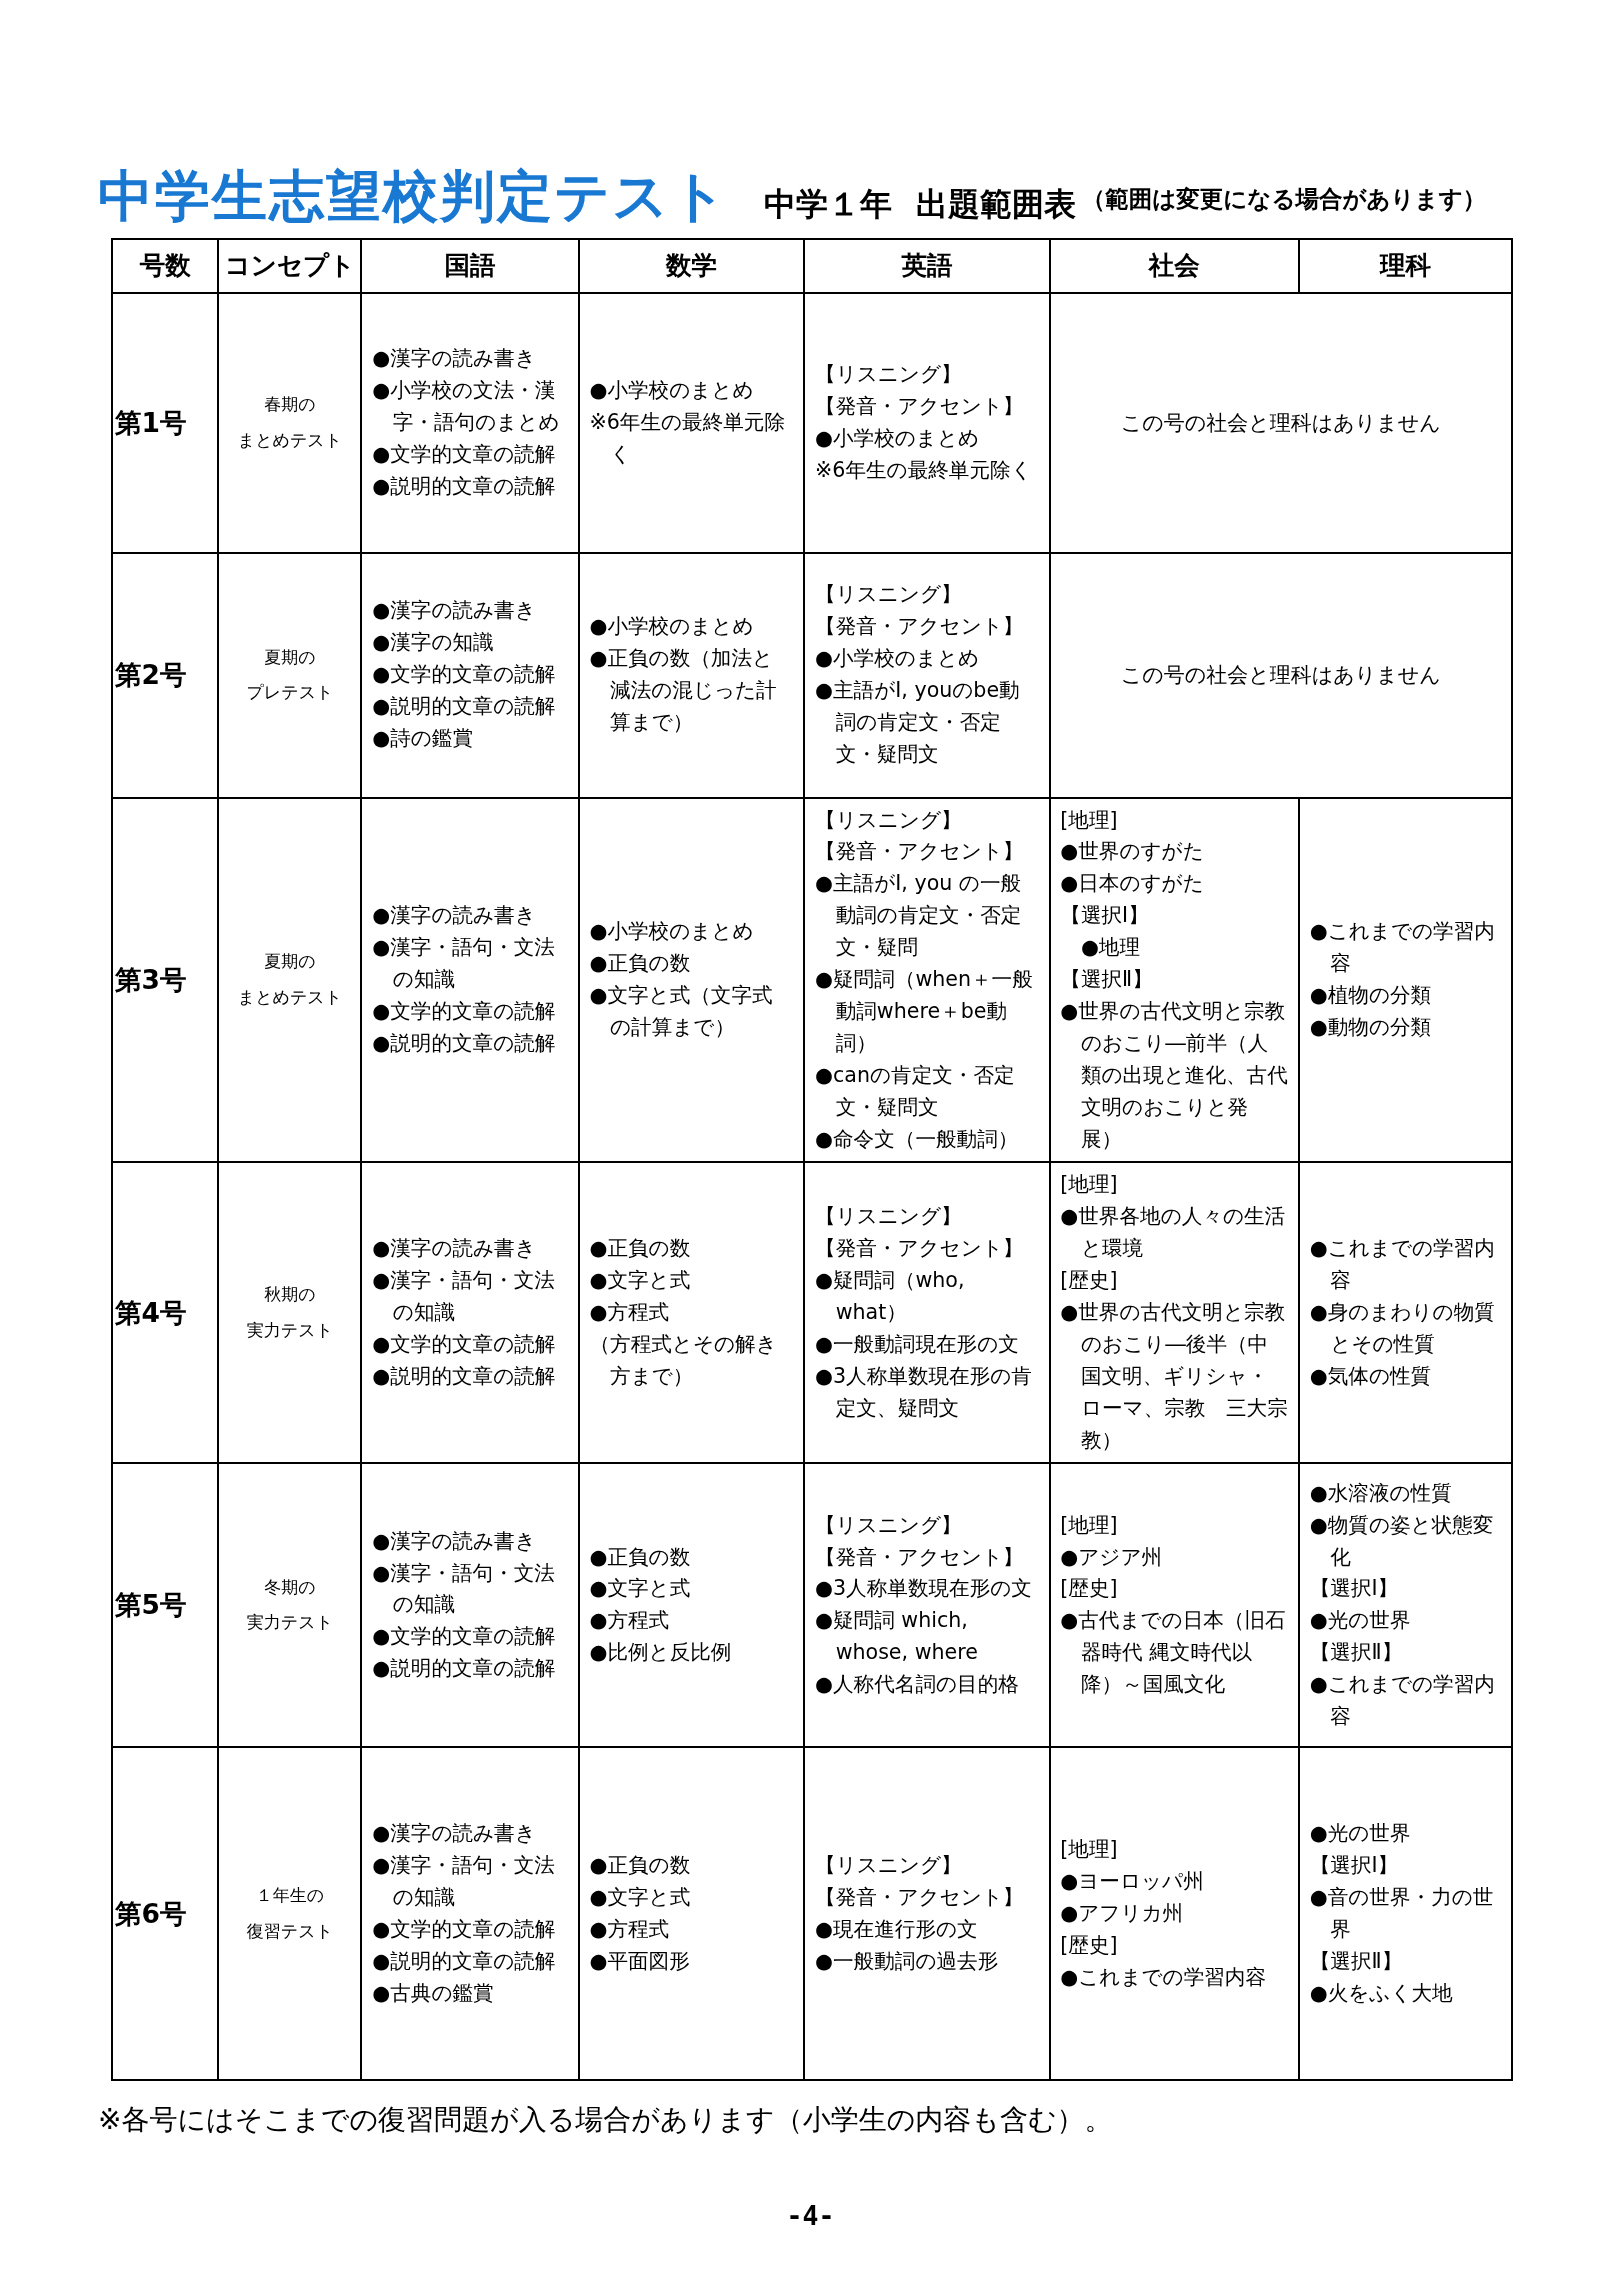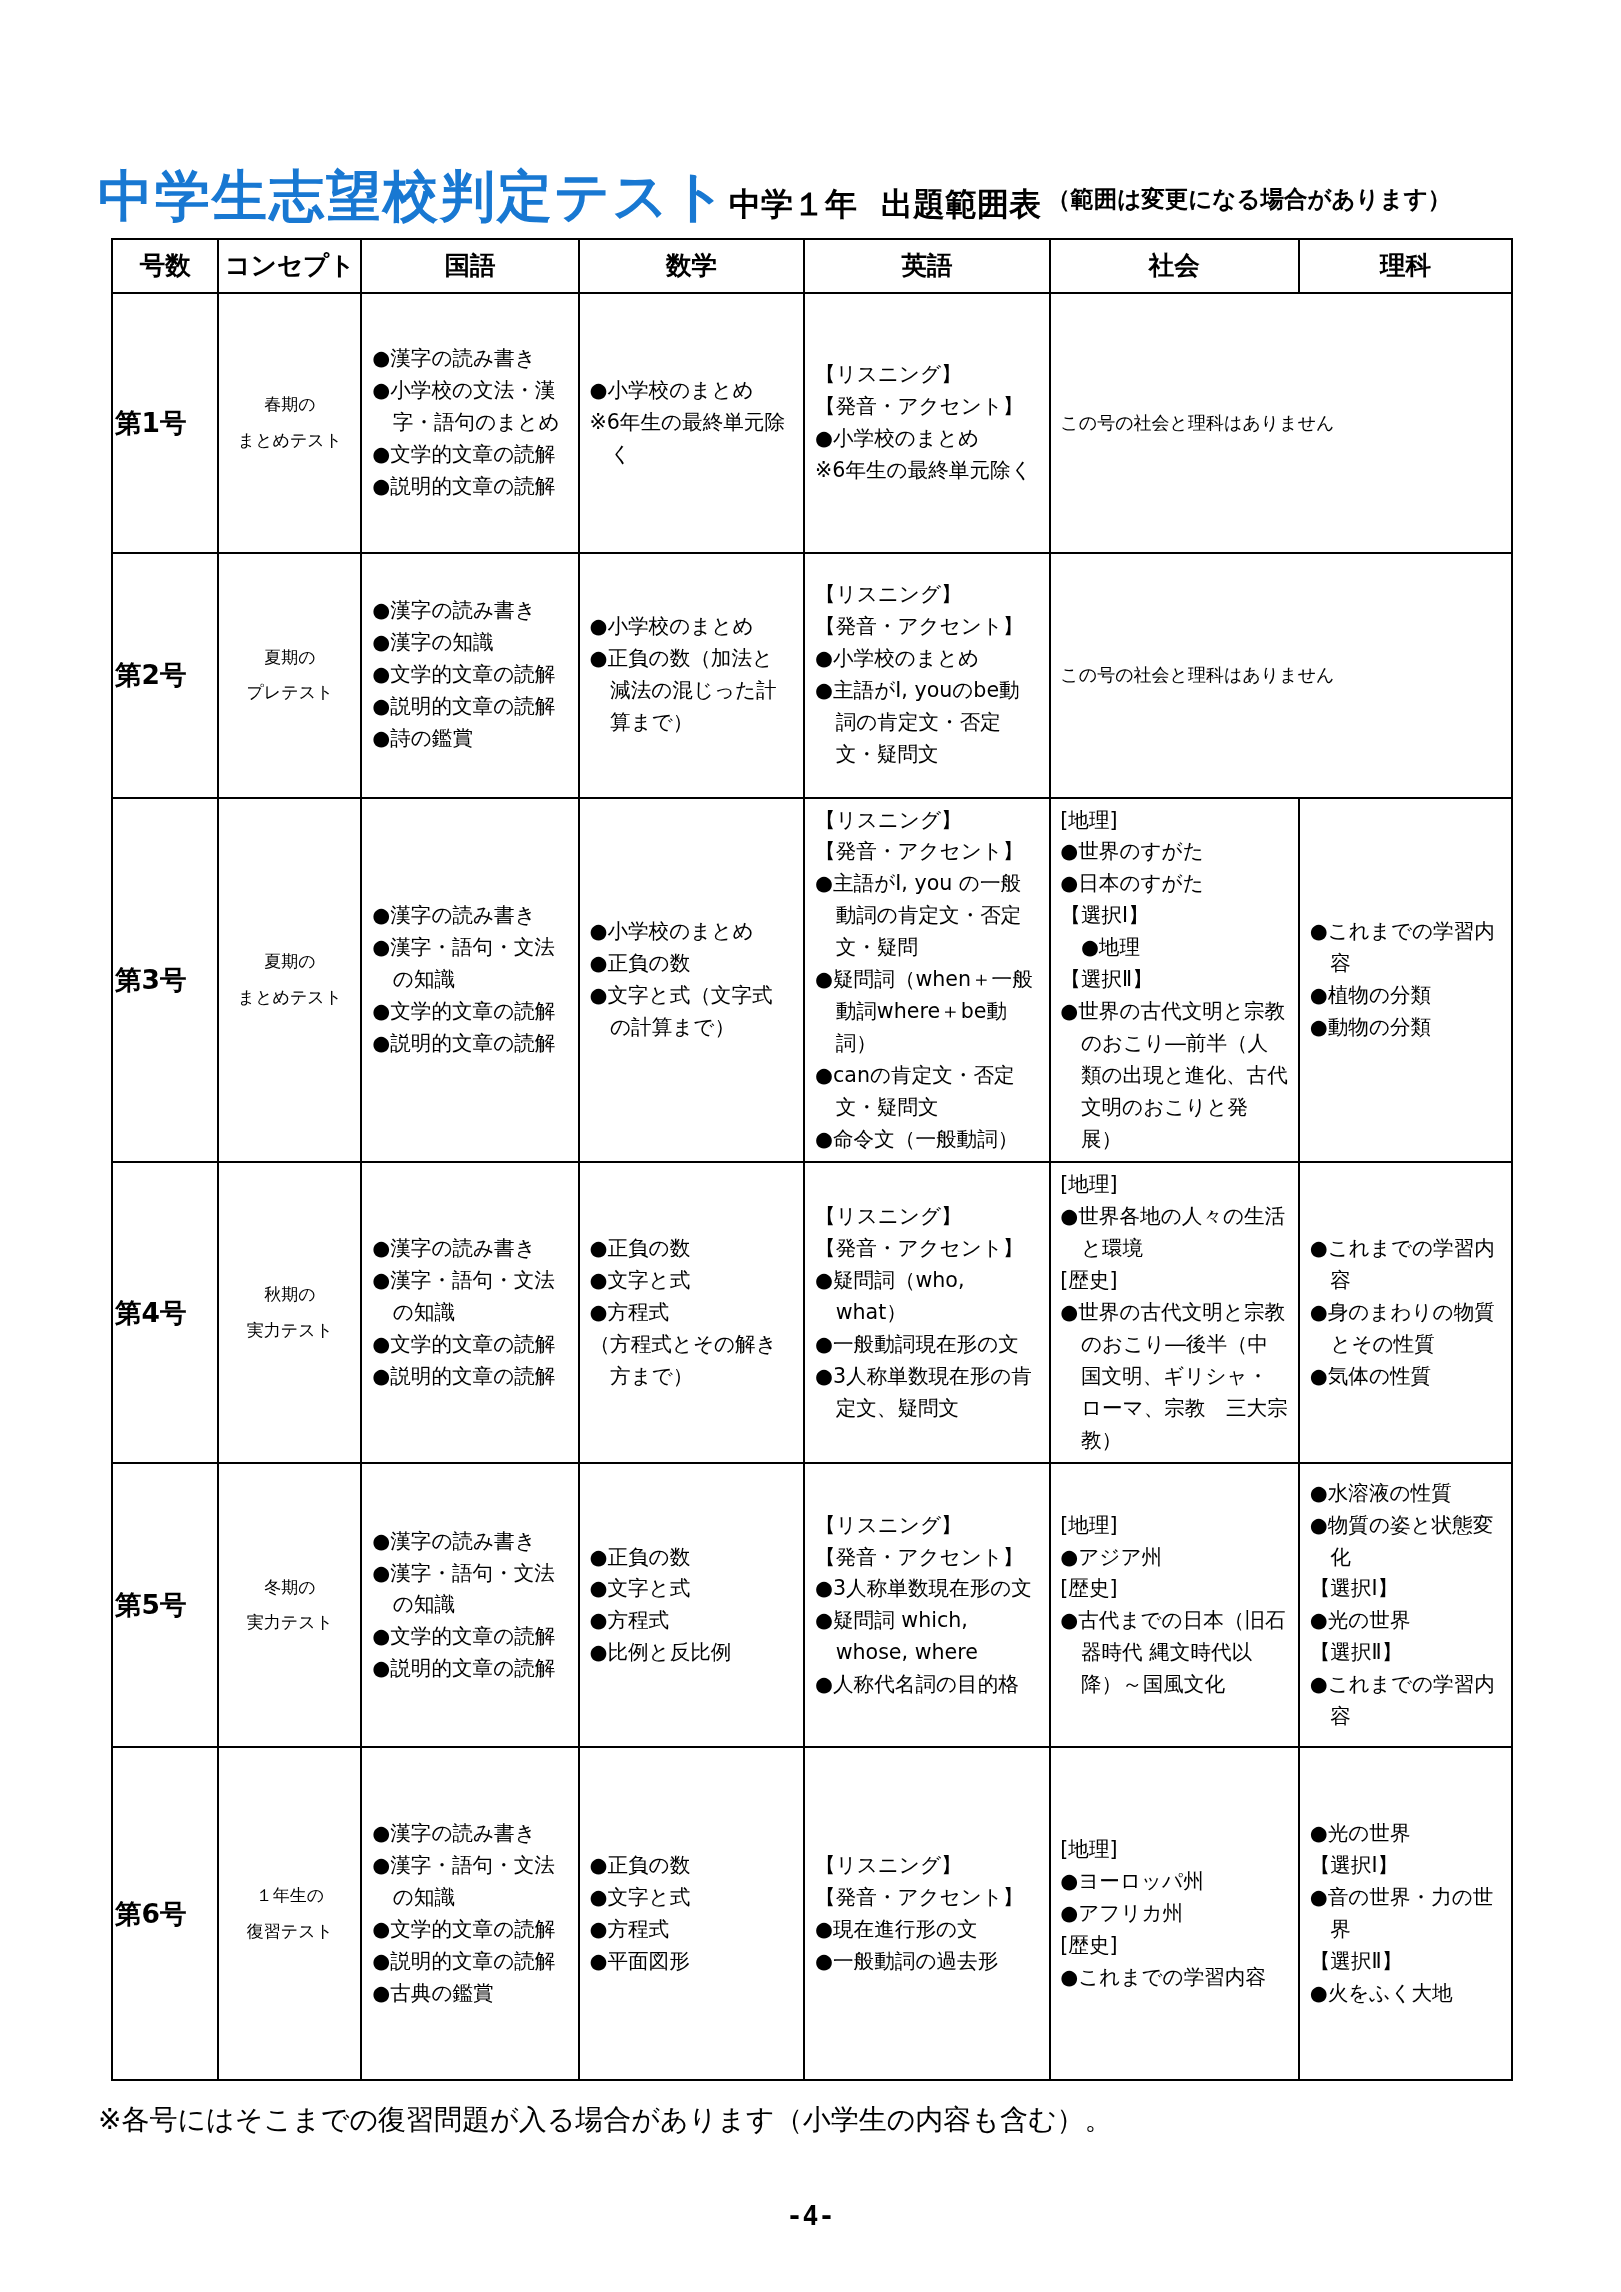--- a/index.html
+++ b/index.html
@@ -10,20 +10,21 @@
     background:#ffffff;
     font-family:"DejaVu Sans","Liberation Sans",sans-serif;
     color:#000;
     overflow:hidden;
   }
   .header{
     padding-top:169px;
     padding-left:98px;
     display:flex;
     align-items:flex-end;
+    gap:35px;
     white-space:nowrap;
   }
   .title{
     margin:0;
     font-size:55px;
     font-weight:bold;
     line-height:1;
     letter-spacing:2px;
   }
   .subtitle{
@@ -85,21 +86,22 @@
   }
   td.c-list{
     font-size:20.6px;
     line-height:1.55;
   }
   td.c-list .tline{
     padding-left:1em;
     text-indent:-1em;
   }
   td.c-merged{
-    font-size:18px;
+    font-size:21px;
+    text-align:center;
   }
   .footnote{
     margin:19.6px 0 0 98px;
     font-size:28px;
     font-weight:normal;
   }
   .page-number{
     margin-top:61px;
     text-align:center;
     font-size:26.5px;

